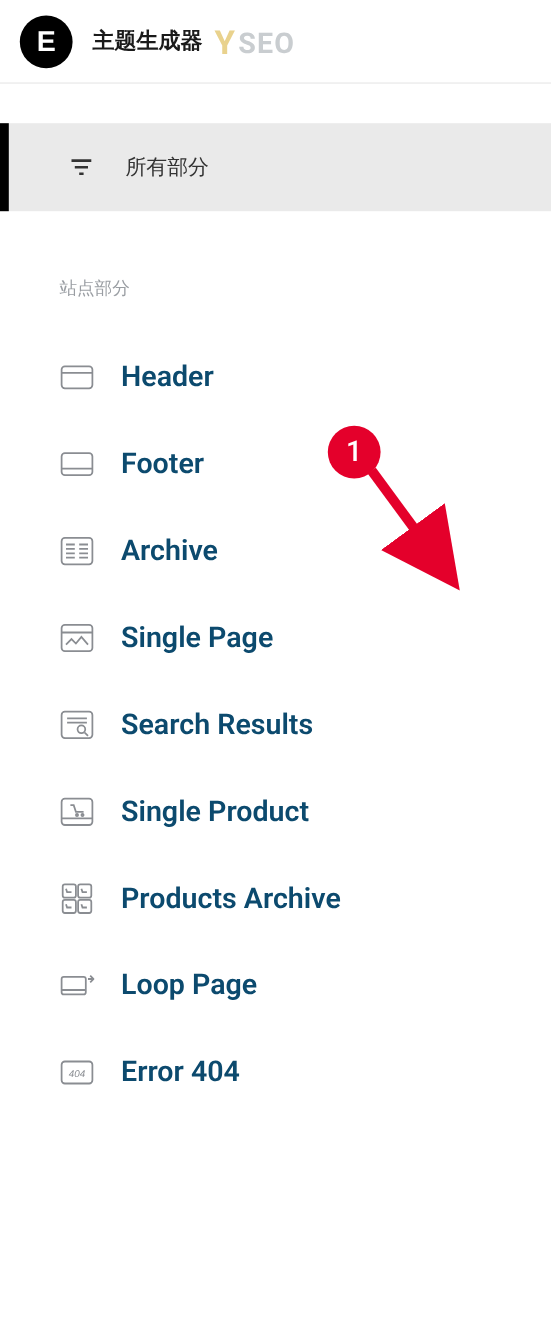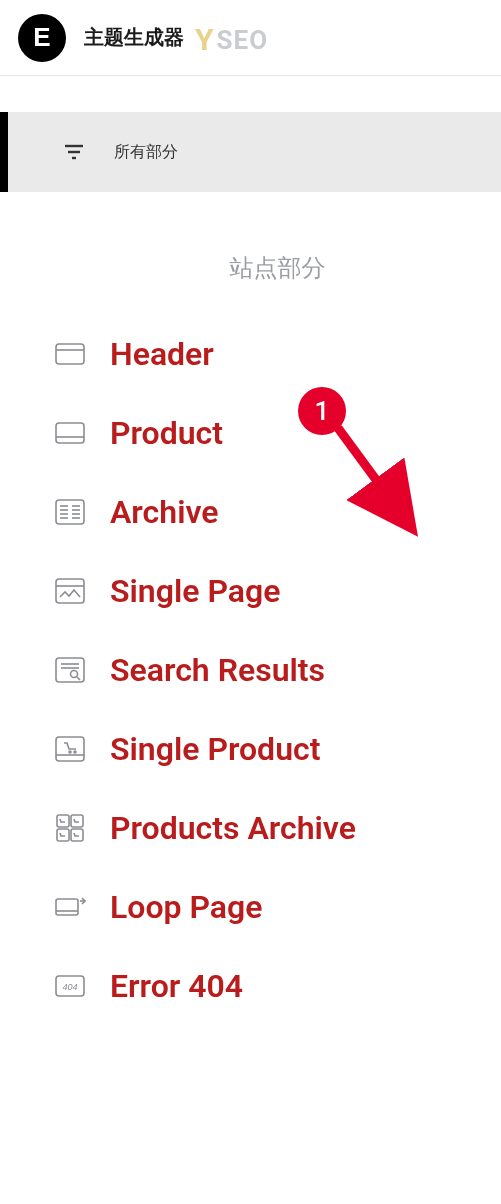--- a/index.html
+++ b/index.html
@@ -61,30 +61,29 @@
       padding-left: 54px;
       border-left: 8px solid #000;
       margin-top: 36px;
     }
     .all-parts-icon {
       width: 24px;
       height: 24px;
       margin-right: 28px;
     }
     .all-parts-label {
-      font-size: 16px;
+      font-size: 19px;
       color: #333;
       font-weight: 400;
     }
     .section-title {
       color: #9a9ea3;
-      font-size: 24px;
+      font-size: 16px;
       padding: 60px 0 30px 54px;
       font-weight: 400;
-      text-align: center;
     }
     .parts-list {
       display: flex;
       flex-direction: column;
     }
     .part-item {
       display: flex;
       align-items: center;
       height: 79px;
       padding-left: 54px;
@@ -96,22 +95,22 @@
       background: #f3f3f3;
     }
     .part-icon {
       width: 32px;
       height: 32px;
       margin-right: 24px;
       flex-shrink: 0;
       font-style: italic;
     }
     .part-label {
-      font-size: 32px;
-      color: #b91c1c;
+      font-size: 26px;
+      color: #0c4a6e;
       font-weight: 600;
     }
     .add-btn {
       position: absolute;
       right: 50px;
       top: 50%;
       transform: translateY(-50%);
       width: 28px;
       height: 28px;
       background: #eab7e6;
@@ -174,21 +173,21 @@
           <rect x="2" y="6" width="28" height="20" rx="3" stroke="#8a8d92" stroke-width="1.6" fill="none"></rect>
           <line x1="2" y1="12" x2="30" y2="12" stroke="#8a8d92" stroke-width="1.6" fill="none"></line>
         </svg></span>
       <span class="part-label">Header</span>
     </div>
     <div class="part-item">
       <span class="part-icon"><svg viewBox="0 0 32 32">
           <rect x="2" y="6" width="28" height="20" rx="3" stroke="#8a8d92" stroke-width="1.6" fill="none"></rect>
           <line x1="2" y1="20" x2="30" y2="20" stroke="#8a8d92" stroke-width="1.6" fill="none"></line>
         </svg></span>
-      <span class="part-label">Product</span>
+      <span class="part-label">Footer</span>
     </div>
     <div class="part-item">
       <span class="part-icon"><svg viewBox="0 0 32 32">
           <rect x="2" y="4" width="28" height="24" rx="3" stroke="#8a8d92" stroke-width="1.6" fill="none"></rect>
           <line x1="6" y1="10" x2="14" y2="10" stroke="#8a8d92" stroke-width="1.6" fill="none"></line>
           <line x1="6" y1="14" x2="14" y2="14" stroke="#8a8d92" stroke-width="1.6" fill="none"></line>
           <line x1="6" y1="18" x2="14" y2="18" stroke="#8a8d92" stroke-width="1.6" fill="none"></line>
           <line x1="6" y1="22" x2="14" y2="22" stroke="#8a8d92" stroke-width="1.6" fill="none"></line>
           <line x1="18" y1="10" x2="26" y2="10" stroke="#8a8d92" stroke-width="1.6" fill="none"></line>
           <line x1="18" y1="14" x2="26" y2="14" stroke="#8a8d92" stroke-width="1.6" fill="none"></line>

